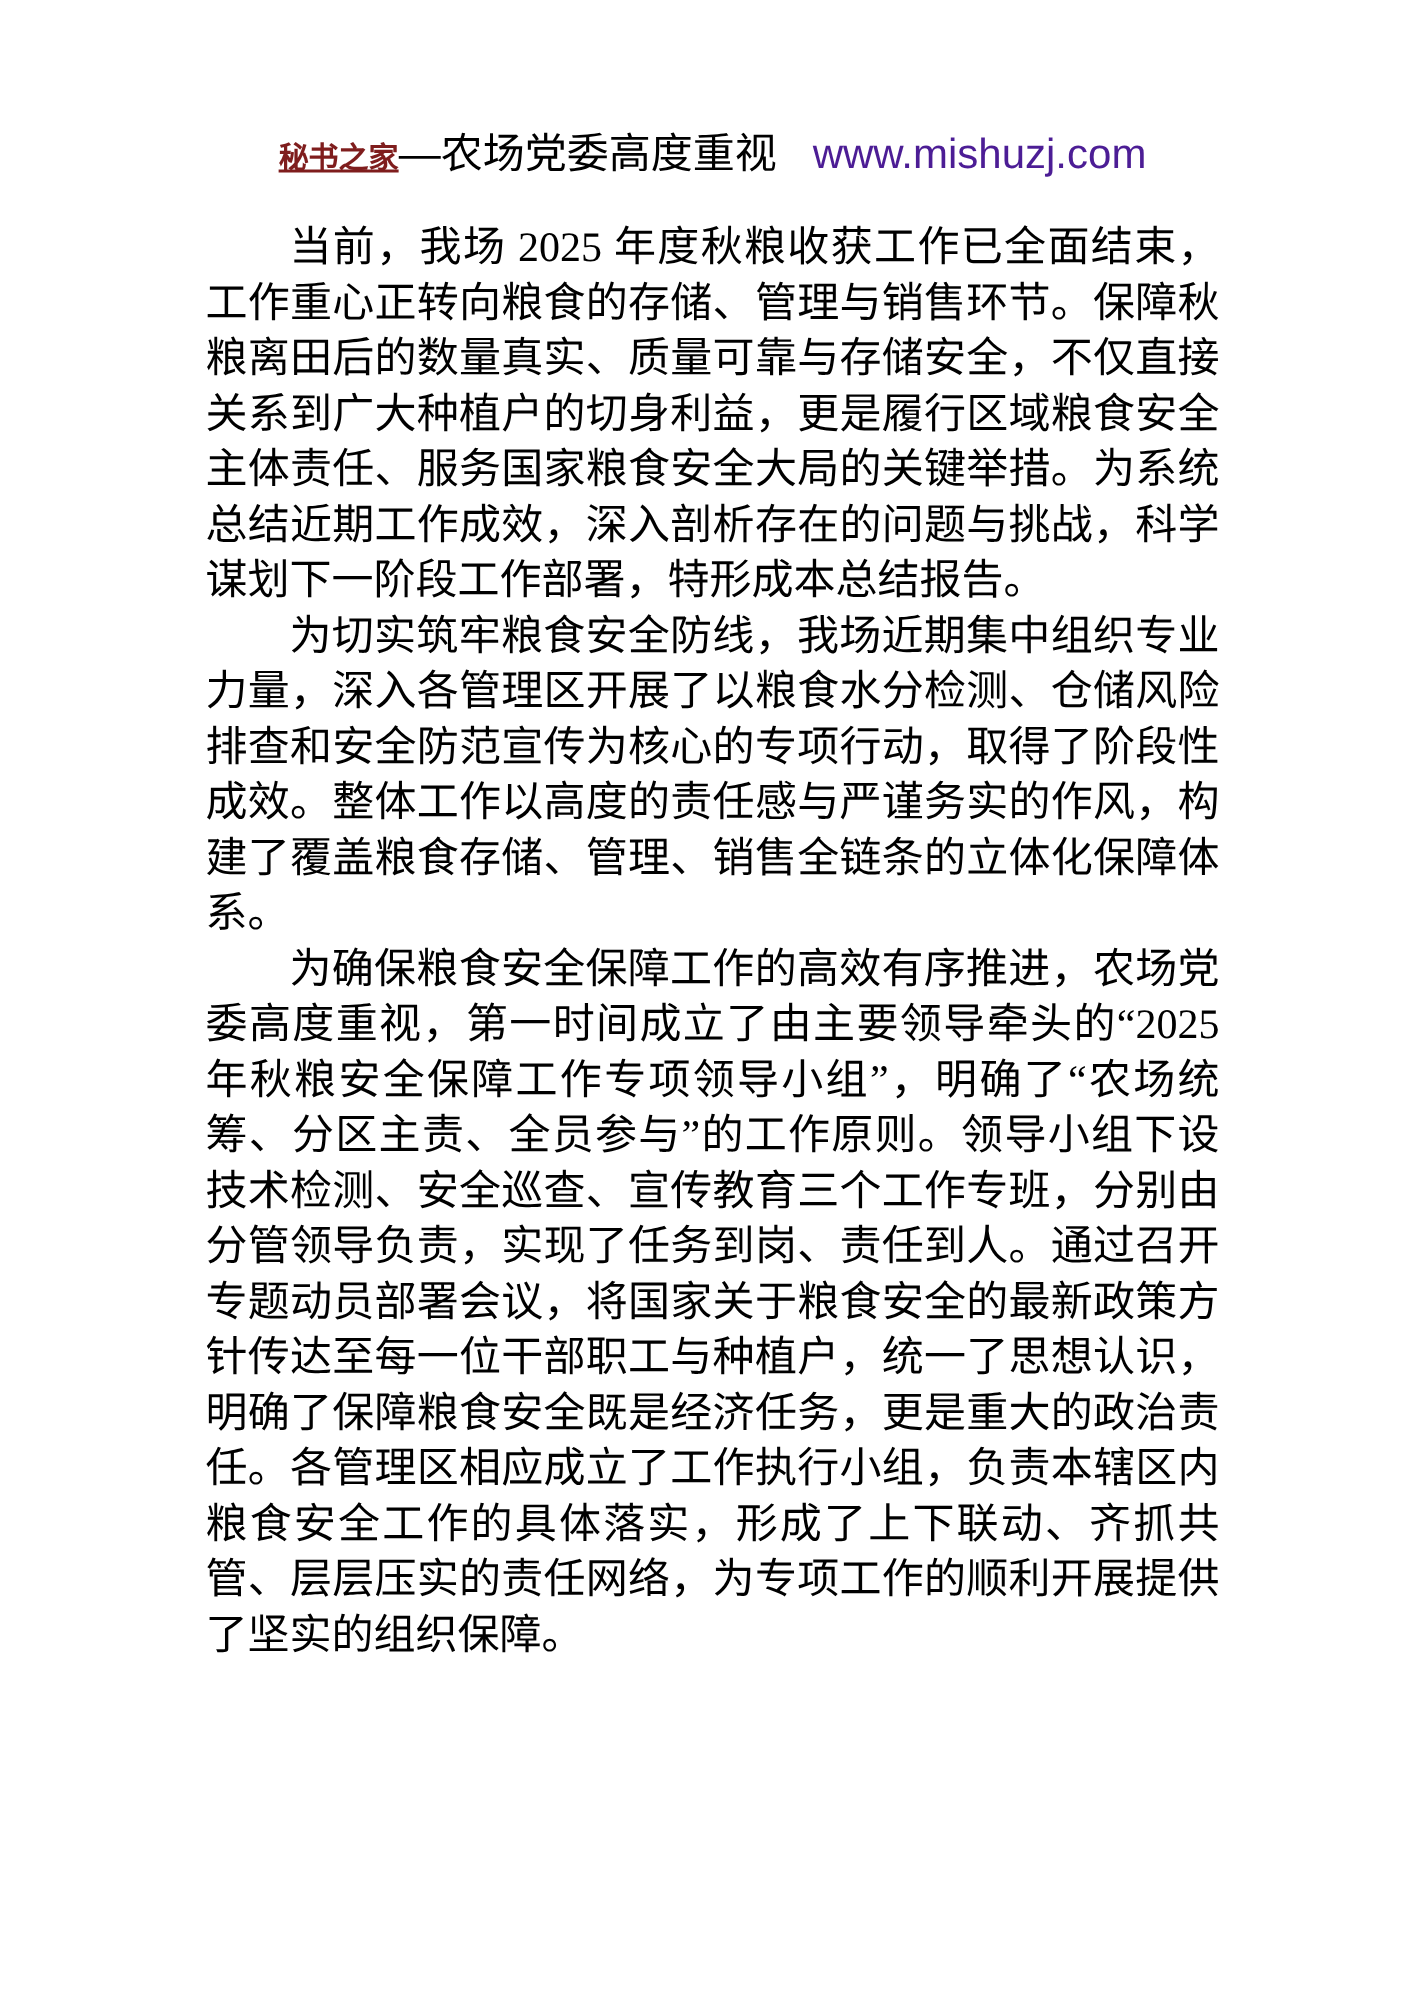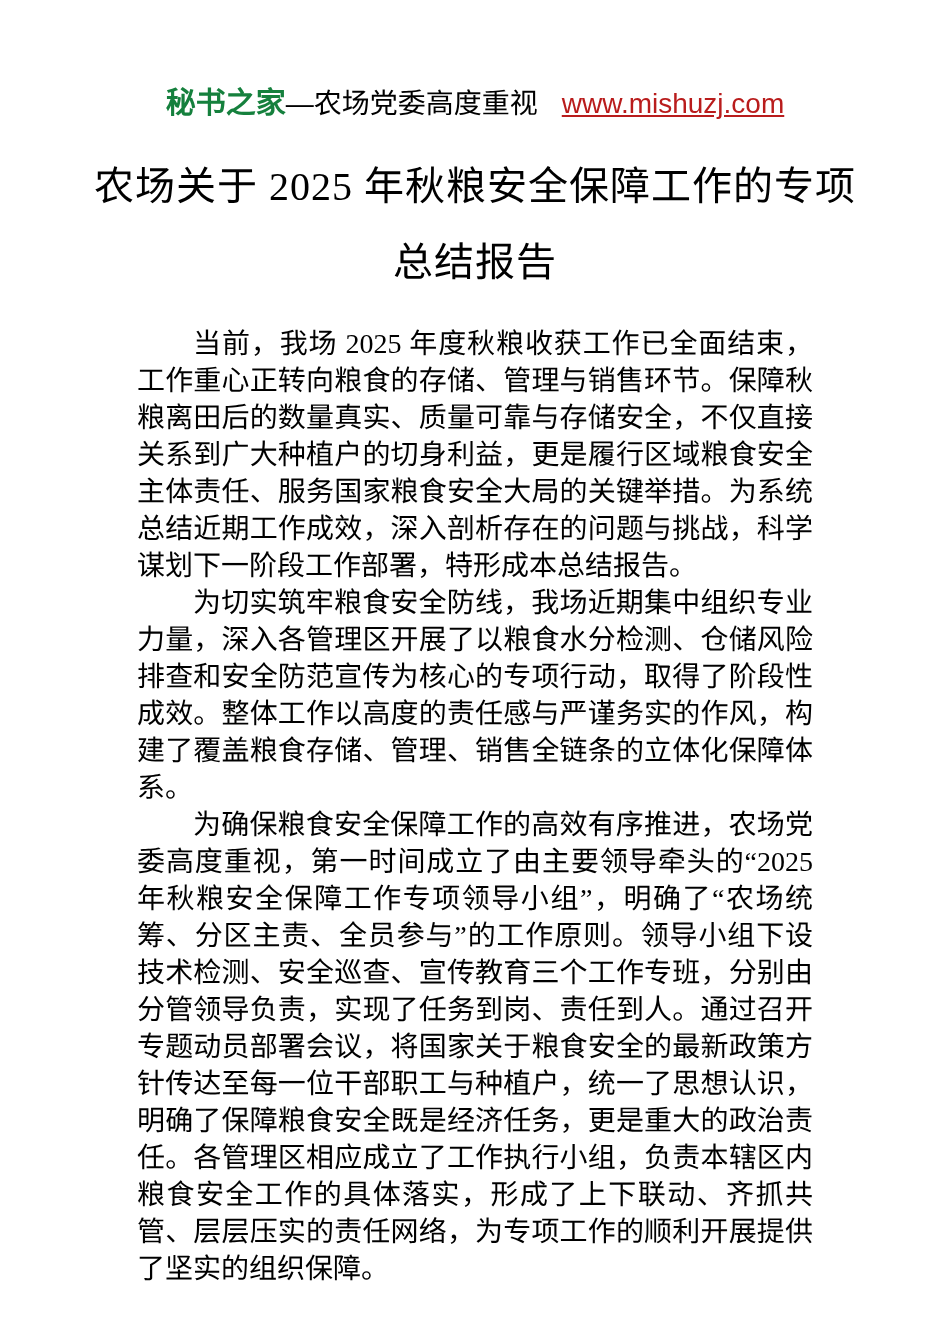--- a/index.html
+++ b/index.html
@@ -20,32 +20,32 @@
   
   .site-header {
     padding-top: 86px;
     text-align: center;
     font-size: 28px;
     line-height: 34px;
     white-space: nowrap;
     font-family: "Liberation Sans", "DejaVu Sans", sans-serif;
   }
   .site-header .brand {
-    color: #15803d;
+    color: #7f1d1d;
     font-weight: 700;
-    font-size: 30px;
+    font-size: 20px;
+    text-decoration: underline;
   }
   .site-header .separator,
   .site-header .tagline {
     color: #000000;
   }
   .site-header .url {
-    color: #b91c1c;
+    color: #4c1d95;
     margin-left: 24px;
-    text-decoration: underline;
   }
   
   .doc-title {
     margin: 28px 60px 0 60px;
     text-align: center;
     font-size: 40px;
     font-weight: 400;
     line-height: 76px;
     letter-spacing: 1px;
   }
@@ -68,24 +68,20 @@
 </style>
 </head>
 <body>
 
 <div class="page">
 
   <div class="site-header">
     <span class="brand">秘书之家</span><span class="separator">—</span><span class="tagline">农场党委高度重视</span><span class="url">www.mishuzj.com</span>
   </div>
 
-  <h1 class="doc-title">
-    <span class="title-line">农场关于 2025 年秋粮安全保障工作的专项</span>
-    <span class="title-line">总结报告</span>
-  </h1>
 
   <div class="doc-body">
     <p>当前，我场 2025 年度秋粮收获工作已全面结束，工作重心正转向粮食的存储、管理与销售环节。保障秋粮离田后的数量真实、质量可靠与存储安全，不仅直接关系到广大种植户的切身利益，更是履行区域粮食安全主体责任、服务国家粮食安全大局的关键举措。为系统总结近期工作成效，深入剖析存在的问题与挑战，科学谋划下一阶段工作部署，特形成本总结报告。</p>
     <p>为切实筑牢粮食安全防线，我场近期集中组织专业力量，深入各管理区开展了以粮食水分检测、仓储风险排查和安全防范宣传为核心的专项行动，取得了阶段性成效。整体工作以高度的责任感与严谨务实的作风，构建了覆盖粮食存储、管理、销售全链条的立体化保障体系。</p>
     <p>为确保粮食安全保障工作的高效有序推进，农场党委高度重视，第一时间成立了由主要领导牵头的“2025 年秋粮安全保障工作专项领导小组”，明确了“农场统筹、分区主责、全员参与”的工作原则。领导小组下设技术检测、安全巡查、宣传教育三个工作专班，分别由分管领导负责，实现了任务到岗、责任到人。通过召开专题动员部署会议，将国家关于粮食安全的最新政策方针传达至每一位干部职工与种植户，统一了思想认识，明确了保障粮食安全既是经济任务，更是重大的政治责任。各管理区相应成立了工作执行小组，负责本辖区内粮食安全工作的具体落实，形成了上下联动、齐抓共管、层层压实的责任网络，为专项工作的顺利开展提供了坚实的组织保障。</p>
   </div>
 
 </div>
 
 </body></html>

